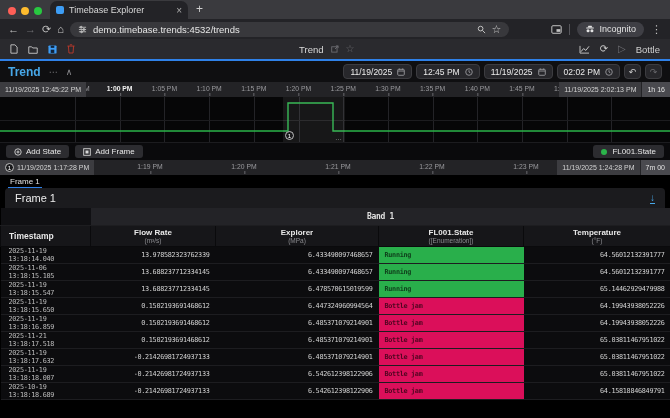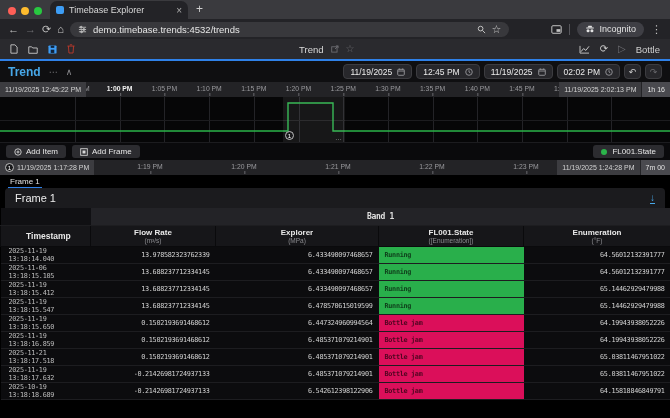--- a/index.html
+++ b/index.html
@@ -76,21 +76,21 @@
   .frame-panel-header { height:20px; background:#1b1b1e; margin:0 5px; border-radius:4px 4px 0 0; display:flex; align-items:center; padding:0 10px; flex-shrink:0; }
   .frame-title { color:#ececec; font-size:11px; }
   .dl-btn { margin-left:auto; color:#47a7e8; font-size:10px; line-height:1; border-bottom:1.5px solid #47a7e8; padding-bottom:0px; }
 
   table.grid { width:670px; border-collapse:collapse; table-layout:fixed; flex-shrink:0; }
   .band-empty { background:#101013; }
   .band-cell { background:#232327; color:#e0e0e0; font-size:8px; font-weight:bold; text-align:center; height:13px; }
   tr.hdr th { background:#161619; height:21px; border:1px solid #0a0a0c; vertical-align:middle; }
   th .h-label { color:#e8e8e8; font-size:8px; font-weight:bold; text-align:center; }
   th .h-unit { color:#8b8b8f; font-size:6.5px; font-weight:normal; text-align:center; }
-  th.h-ts { text-align:left; padding-left:25px; color:#e8e8e8; font-size:8.5px; background:#121215; }
+  th.h-ts { text-align:left; padding-left:8px; color:#e8e8e8; font-size:8.5px; background:#121215; }
   tbody td { height:17px; border-bottom:1px solid #1d1d20; font-family:"DejaVu Sans Mono", monospace; font-size:6.8px; letter-spacing:-0.3px; background:#0c0c0e; }
   td.c-ts { color:#bdbdbd; padding-left:8px; }
   td.c-num { color:#d2d2d2; text-align:right; padding-right:6px; }
   td.c-state { color:rgba(0,0,0,0.65); font-weight:bold; padding-left:6px; }
 </style>
 </head>
 <body>
 
 <div class="screen">
 
@@ -294,21 +294,21 @@
       <span class="overlay-handle">…</span>
     </div>
   </div>
 
   <div class="chart-footer">
     <div class="cf-btn">
       <svg class="ic" width="8" height="8" viewBox="0 0 9 9">
           <circle cx="4.5" cy="4.5" r="3.6" fill="none" stroke="#d8d8d8" stroke-width="1"></circle>
           <path d="M4.5 2.8 V6.2 M2.8 4.5 H6.2" stroke="#d8d8d8" stroke-width="1"></path>
         </svg>
-      <span>Add Item</span>
+      <span>Add State</span>
     </div>
     <div class="cf-btn">
       <svg class="ic" width="8" height="8" viewBox="0 0 9 9">
           <rect x="0.8" y="0.8" width="7.4" height="7.4" fill="none" stroke="#d8d8d8" stroke-width="1"></rect>
           <rect x="2.8" y="2.8" width="3.4" height="3.4" fill="#d8d8d8"></rect>
         </svg>
       <span>Add Frame</span>
     </div>
     <div class="legend">
       <span class="legend-dot" style="background: rgb(43, 180, 74);"></span>
@@ -363,48 +363,41 @@
       </th>
       <th>
         <div class="h-label">Explorer</div>
         <div class="h-unit">(MPa)</div>
       </th>
       <th>
         <div class="h-label">FL001.State</div>
         <div class="h-unit">([Enumeration])</div>
       </th>
       <th>
-        <div class="h-label">Enumeration</div>
+        <div class="h-label">Temperature</div>
         <div class="h-unit">(°F)</div>
       </th>
     </tr>
     </tbody>
       <tbody>
         <tr>
           <td class="c-ts">2025-11-19 13:18:14.040</td>
           <td class="c-num">13.978582323762339</td>
           <td class="c-num">6.433490097468657</td>
           <td class="c-state" style="background: rgb(41, 175, 75);">Running</td>
           <td class="c-num">64.56012132391777</td>
         </tr>
         <tr>
           <td class="c-ts">2025-11-06 13:18:15.105</td>
           <td class="c-num">13.688237712334145</td>
           <td class="c-num">6.433490097468657</td>
           <td class="c-state" style="background: rgb(41, 175, 75);">Running</td>
           <td class="c-num">64.56012132391777</td>
         </tr>
         <tr>
-          <td class="c-ts">2025-11-19 13:18:15.412</td>
-          <td class="c-num">13.688237712334145</td>
-          <td class="c-num">6.433490097468657</td>
-          <td class="c-state" style="background: rgb(41, 175, 75);">Running</td>
-          <td class="c-num">65.14462929479988</td>
-        </tr>
-        <tr>
           <td class="c-ts">2025-11-19 13:18:15.547</td>
           <td class="c-num">13.688237712334145</td>
           <td class="c-num">6.478570615019599</td>
           <td class="c-state" style="background: rgb(41, 175, 75);">Running</td>
           <td class="c-num">65.14462929479988</td>
         </tr>
         <tr>
           <td class="c-ts">2025-11-19 13:18:15.650</td>
           <td class="c-num">0.1502193691468612</td>
           <td class="c-num">6.447324960994564</td>
@@ -426,20 +419,27 @@
           <td class="c-num">65.03811467951022</td>
         </tr>
         <tr>
           <td class="c-ts">2025-11-19 13:18:17.632</td>
           <td class="c-num">-0.21426981724937133</td>
           <td class="c-num">6.485371079214901</td>
           <td class="c-state" style="background: rgb(219, 15, 90);">Bottle jam</td>
           <td class="c-num">65.03811467951022</td>
         </tr>
         <tr>
+          <td class="c-ts">2025-11-19 13:18:18.007</td>
+          <td class="c-num">-0.21426981724937133</td>
+          <td class="c-num">6.542612398122906</td>
+          <td class="c-state" style="background: rgb(219, 15, 90);">Bottle jam</td>
+          <td class="c-num">65.03811467951022</td>
+        </tr>
+        <tr>
           <td class="c-ts">2025-10-19 13:18:18.689</td>
           <td class="c-num">-0.21426981724937133</td>
           <td class="c-num">6.542612398122906</td>
           <td class="c-state" style="background: rgb(219, 15, 90);">Bottle jam</td>
           <td class="c-num">64.15818846849791</td>
         </tr>
       </tbody>
   </table>
 
 </div>

